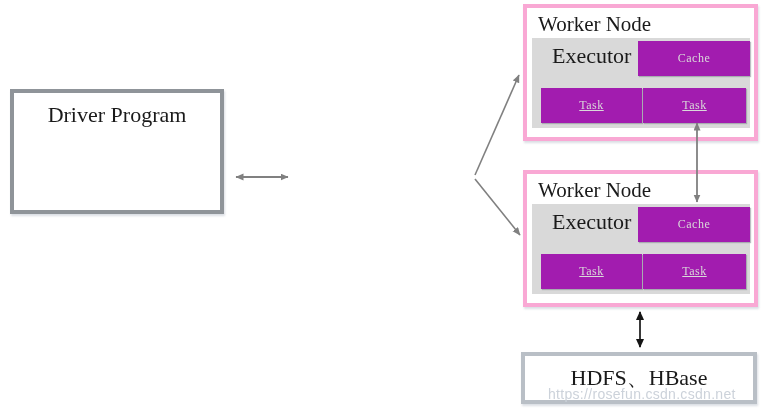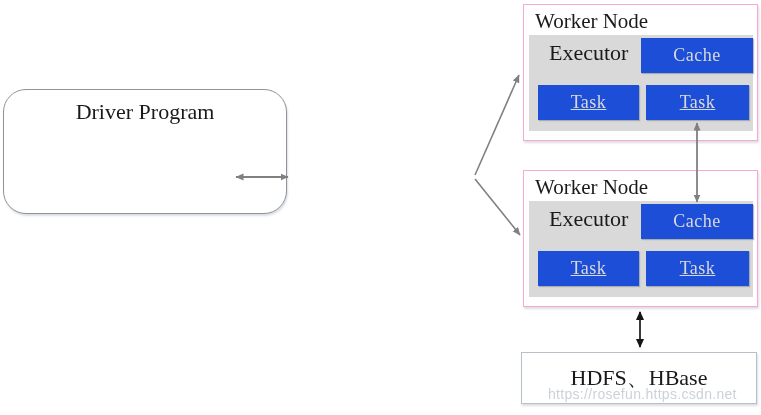--- a/index.html
+++ b/index.html
@@ -1,25 +1,25 @@
 <!DOCTYPE html>
 <html><head>
 <meta charset="utf-8">
 <style>
   html,body { margin:0; padding:0; background:#ffffff; }
   .canvas {
     position:relative; width:761px; height:415px; overflow:hidden;
     background:#ffffff; font-family:"Liberation Serif", serif; color:#1a1a1a;
   }
   .box {
-    position:absolute; background:#ffffff; border:1px solid #f9a8d4;
+    position:absolute; background:#ffffff; border:4px solid #f9a8d4;
     box-sizing:border-box; box-shadow:1px 2px 2px rgba(175,185,195,0.45);
   }
   
-  .driver { left:3px; top:89px; width:284px; height:125px; border-color:#8f9499;border-radius:23px; }
+  .driver { left:10px; top:89px; width:214px; height:125px; border-color:#8f9499; }
   .driver-title { text-align:center; padding-top:9px; font-size:22px; }
   .spark {
     position:absolute; left:7px; top:54px; width:224px; height:62px;
     background:#d9d9d9; display:flex; align-items:center; justify-content:center;
     font-size:22px;
   }
   
   .cluster {
     left:290px; top:135px; width:185px; height:84px;
     display:flex; align-items:center; justify-content:center; font-size:22px;
@@ -28,23 +28,23 @@
   .worker { left:523px; width:235px; height:137px; }
   .worker1 { top:4px; }
   .worker2 { top:170px; }
   .worker-title { font-size:21px; margin:3px 0 0 11px; line-height:26px; }
   .executor {
     position:absolute; left:5px; right:4px; top:30px; bottom:9px;
     background:#d9d9d9;
   }
   .exec-label { position:absolute; left:20px; top:5px; font-size:22px; }
   .darkbox {
-    position:absolute; background:#1d4ed8; color:#d9d9d9;
+    position:absolute; background:#a21caf; color:#d9d9d9;
     display:flex; align-items:center; justify-content:center;
-    font-size:18px; letter-spacing:0.5px;
+    font-size:12px; letter-spacing:0.5px;
     box-shadow:1px 1px 1px rgba(120,128,136,0.5);
   }
   .cache { right:0; top:3px; width:112px; height:35px; }
   .task  { top:50px; height:35px;text-decoration:underline; }
   .task-left  { left:9px;  width:101px; }
   .task-right { right:4px; width:103px; }
   
   .storage {
     left:521px; top:352px; width:236px; height:52px; border-color:#b9bfc6;
     display:flex; align-items:center; justify-content:center; font-size:22px;
@@ -113,15 +113,15 @@
         <path d="M0,0 L9,4 L0,8 Z" fill="#141414"></path>
       </marker>
     </defs>
     <line x1="236" y1="177" x2="288" y2="177" stroke="#808080" stroke-width="2" marker-start="url(#ah-gray)" marker-end="url(#ah-gray)"></line>
     <line x1="475" y1="175" x2="519" y2="75" stroke="#808080" stroke-width="1.6" marker-end="url(#ah-gray)"></line>
     <line x1="475" y1="179" x2="520" y2="235" stroke="#808080" stroke-width="1.6" marker-end="url(#ah-gray)"></line>
     <line x1="697" y1="123" x2="697" y2="202" stroke="#808080" stroke-width="1.8" marker-start="url(#ah-gray)" marker-end="url(#ah-gray)"></line>
     <line x1="640" y1="312" x2="640" y2="347" stroke="#3a3a3a" stroke-width="2" marker-start="url(#ah-black)" marker-end="url(#ah-black)"></line>
   </svg>
 
-  <div class="watermark">https://rosefun.https.csdn.net</div>
+  <div class="watermark">https://rosefun.csdn.csdn.net</div>
 
 </div>
 
 </body></html>

